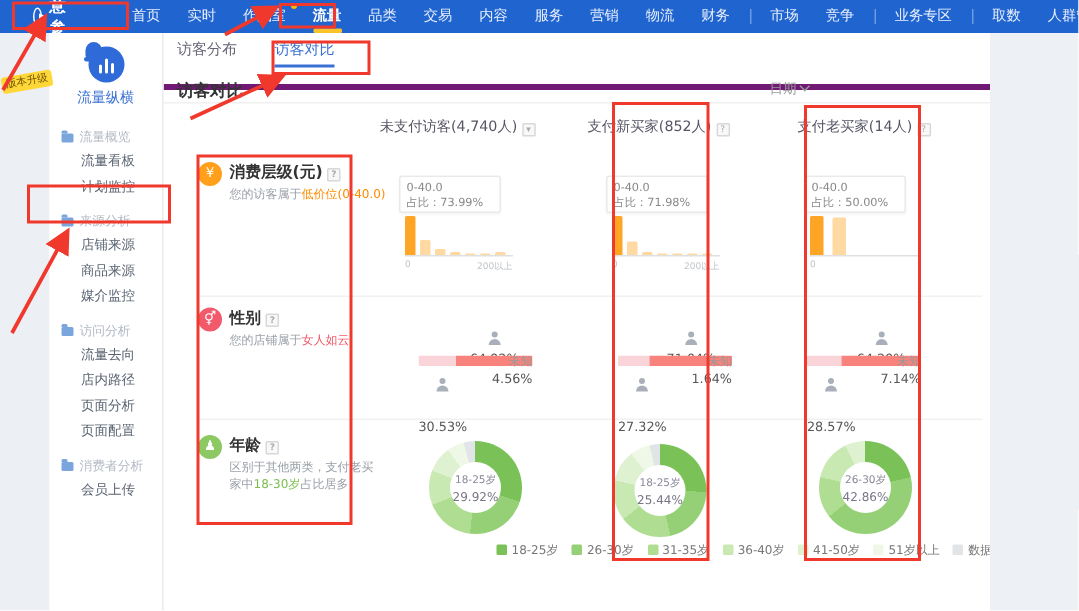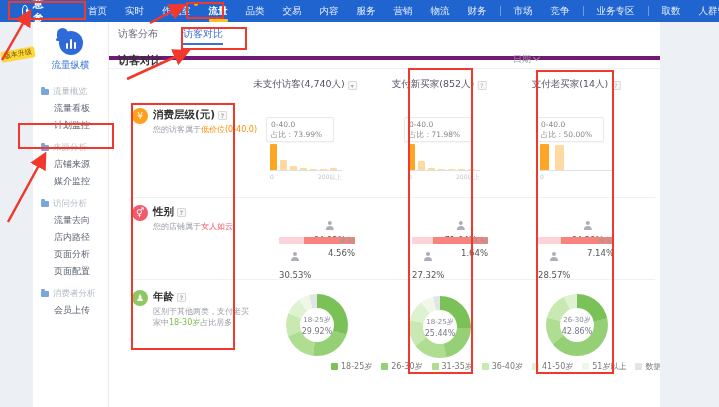--- a/index.html
+++ b/index.html
@@ -102,21 +102,21 @@
   .person { position:relative; width:9px; height:9px; display:inline-block; }
   .person::before { content:""; position:absolute; top:0; left:2.5px; width:4px; height:4px;
     border-radius:50%; background:#a9b0ba; }
   .person::after { content:""; position:absolute; bottom:0; left:0.5px; width:8px; height:4px;
     border-radius:4px 4px 0 0; background:#a9b0ba; }
   .g-f { position:absolute; top:0; transform:translateX(-50%); text-align:center; }
   .g-f .pct { font-size:8.5px; color:#555; margin-top:1px; }
   .g-bar { position:absolute; left:0; top:22px; width:76px; height:7px; border-radius:1px;
     overflow:hidden; display:flex; }
   .g-m { position:absolute; left:0; top:31px; text-align:center; }
-  .g-m .pct { font-size:8.5px; color:#555; margin-top:5px; }
+  .g-m .pct { font-size:8.5px; color:#555; margin-top:15px; }
   .g-u { position:absolute; right:0; top:20px; text-align:right; font-size:8px; color:#999; }
   .g-u .pct { font-size:8.5px; color:#555; margin-top:2px; }
 
   
   .donut { position:absolute; width:62px; height:62px; border-radius:50%; }
   .hole { position:absolute; left:14px; top:14px; width:34px; height:34px; border-radius:50%;
     background:#fff; display:flex; flex-direction:column; align-items:center; justify-content:center; }
   .hole .l1 { font-size:7px; color:#889; }
   .hole .l2 { font-size:8px; color:#778; margin-top:2px; }
   .legend { position:absolute; left:222px; top:316px; display:flex; gap:9px; }
@@ -181,20 +181,21 @@
         <span class="folder"></span>
         <span>流量概览</span>
       </div>
       <div class="sm-item">流量看板</div>
       <div class="sm-item">计划监控</div>
       <div class="sm-section">
         <span class="folder"></span>
         <span>来源分析</span>
       </div>
       <div class="sm-item">店铺来源</div>
+      <div class="sm-item">商品来源</div>
       <div class="sm-item">媒介监控</div>
       <div class="sm-section">
         <span class="folder"></span>
         <span>访问分析</span>
       </div>
       <div class="sm-item">流量去向</div>
       <div class="sm-item">店内路径</div>
       <div class="sm-item">页面分析</div>
       <div class="sm-item">页面配置</div>
       <div class="sm-section">

